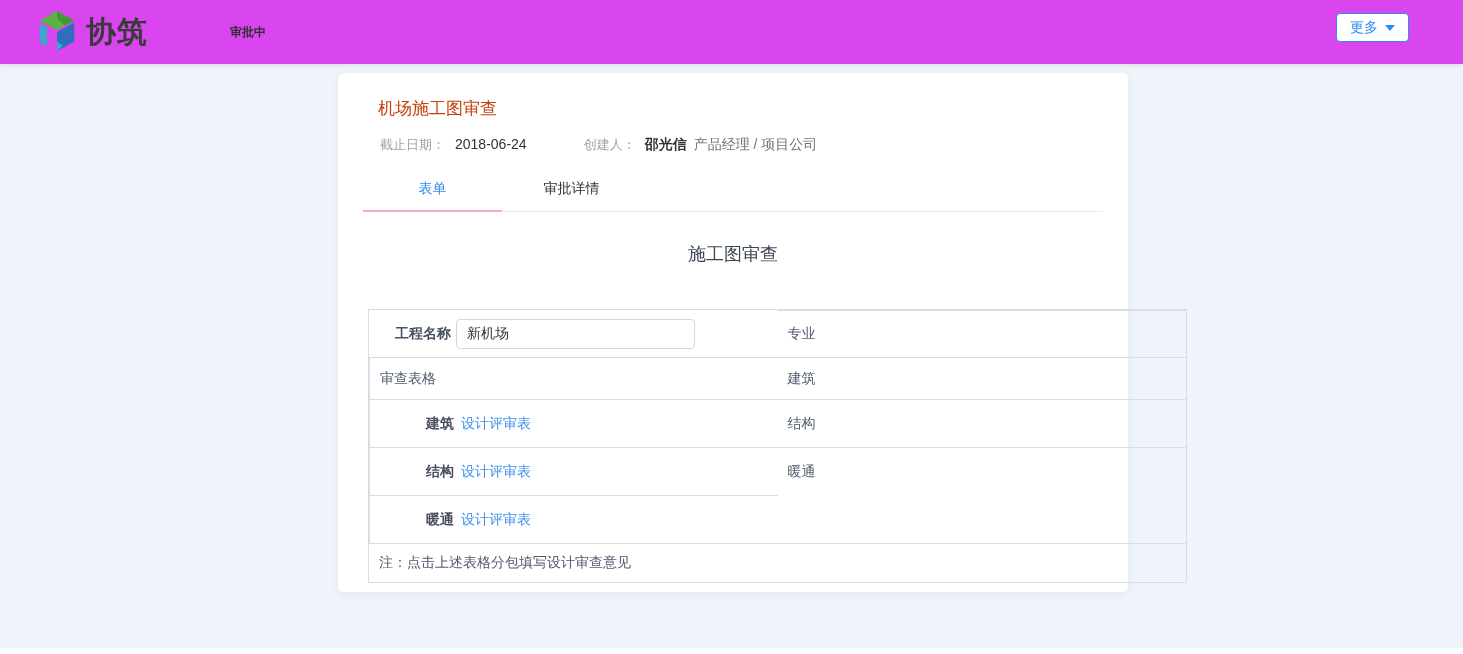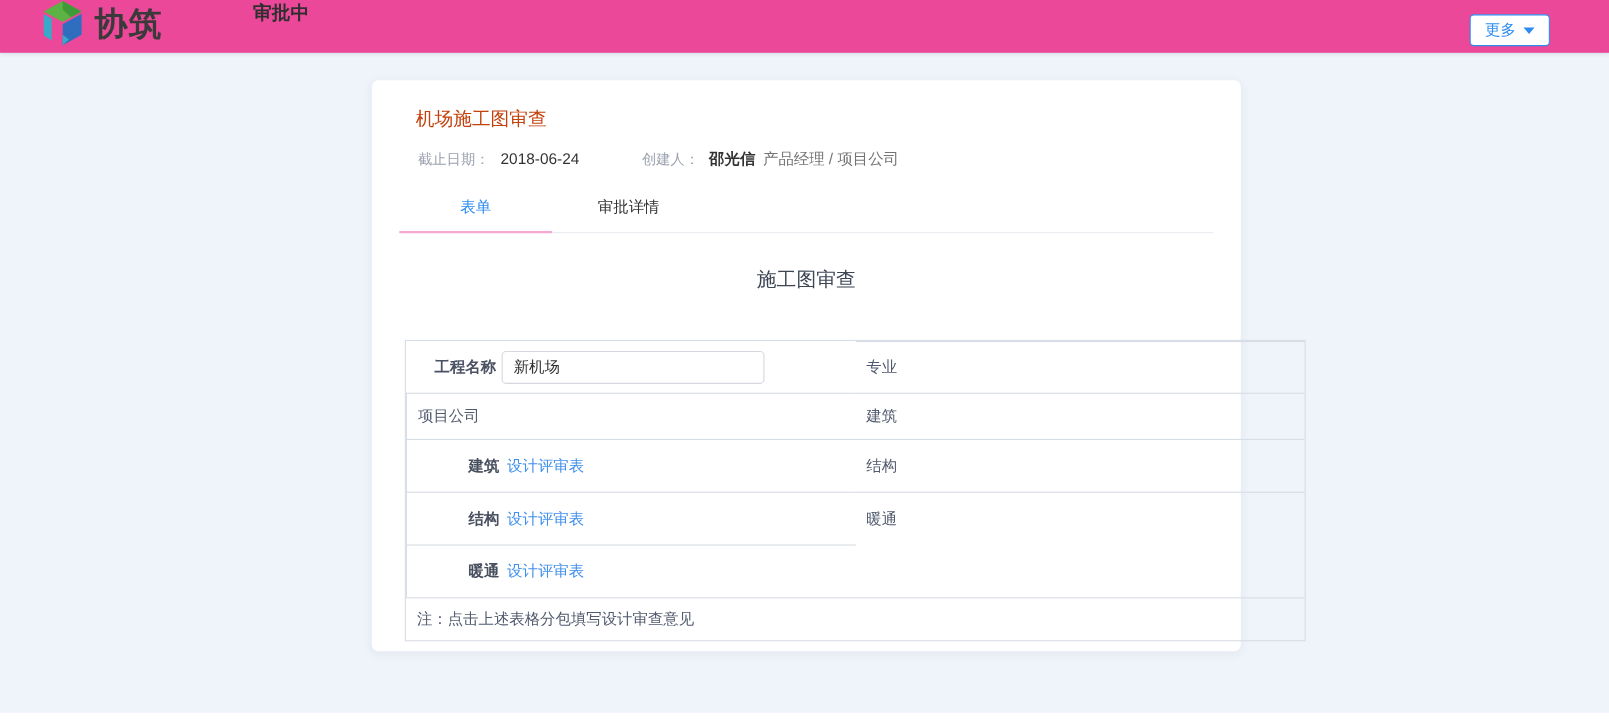--- a/index.html
+++ b/index.html
@@ -8,34 +8,34 @@
     font-family:"Liberation Sans","DejaVu Sans",sans-serif;
     background:#eff3fa;
     color:#333;
     overflow:hidden;
   }
   .screen { position:relative; width:1463px; height:654px; }
 
   
   .app-header {
     position:relative; z-index:5;
-    height:48px; background:#ec4899;
-    display:flex; align-items:flex-start;
+    height:64px; background:#d946ef;
+    display:flex; align-items:center;
     box-shadow:0 1px 4px rgba(0,21,41,.10);
   }
   .brand { display:flex; align-items:center; margin-left:34px; }
   .brand-logo { display:block; }
   .brand-text {
     margin-left:6px;
     font-size:30px; font-weight:bold; color:#3a3a3a;
     letter-spacing:1px;
   }
   .page-title {
     margin-left:82px;
-    font-size:17px; font-weight:bold; color:#2f2f2f;
+    font-size:12px; font-weight:bold; color:#2f2f2f;
   }
   .more-btn {
     position:absolute; right:54px; top:13px;
     height:29px; padding:0 13px;
     display:flex; align-items:center; gap:7px;
     background:#fff; border:1px solid #2d8cf0; border-radius:4px;
     color:#2d8cf0; font-size:14px; cursor:pointer;
     font-family:inherit;
   }
   .caret-down {
@@ -165,21 +165,21 @@
     <h2 class="form-title">施工图审查</h2>
 
     <div class="form-table">
 
       <div class="cell r1 field">
         <span class="f-label">工程名称</span>
         <input class="f-input" type="text" value="新机场" style="">
       </div>
 
       <div class="cell plain">专业</div>
-      <div class="cell right plain">项目公司</div>
+      <div class="cell right plain">审查表格</div>
 
       <div class="cell plain">建筑</div>
       <div class="cell right review">
         <span class="spec-name">建筑</span>
         <a class="spec-link">设计评审表</a>
       </div>
 
       <div class="cell plain">结构</div>
       <div class="cell right review">
         <span class="spec-name">结构</span>

